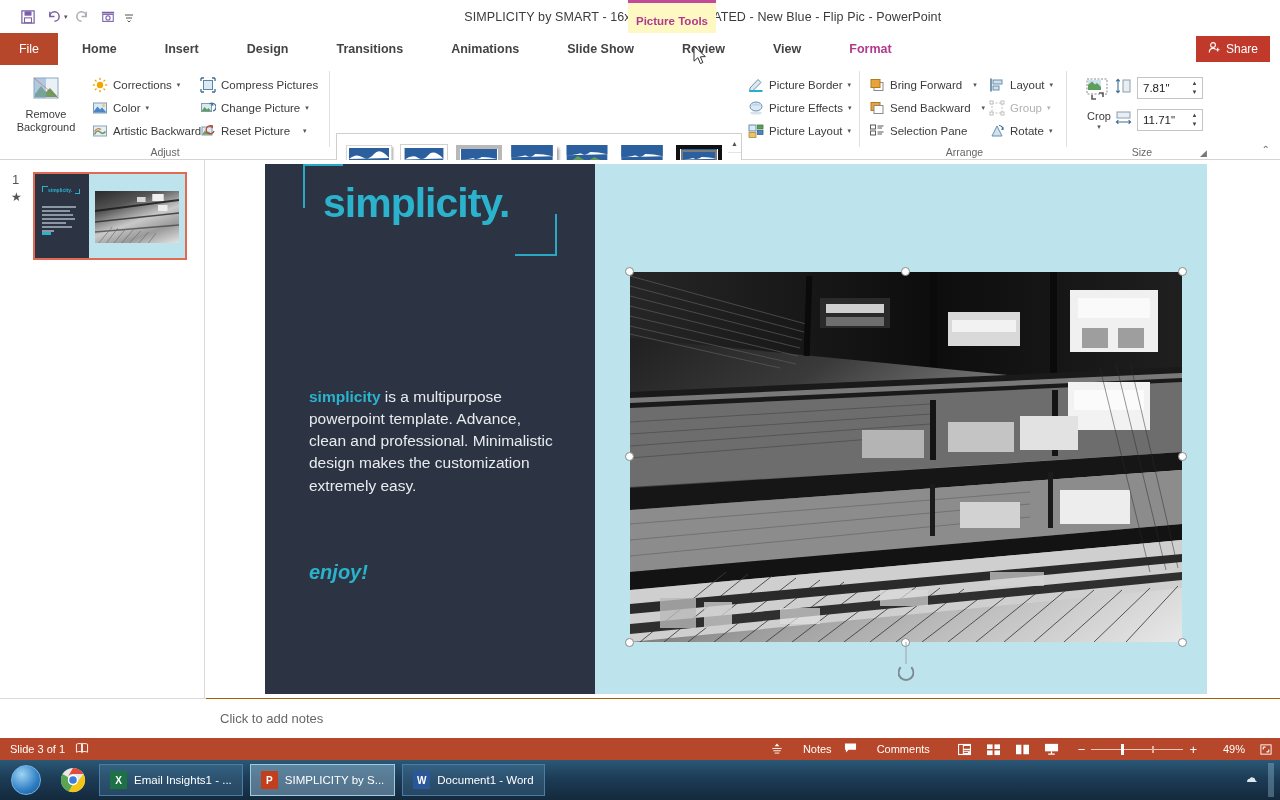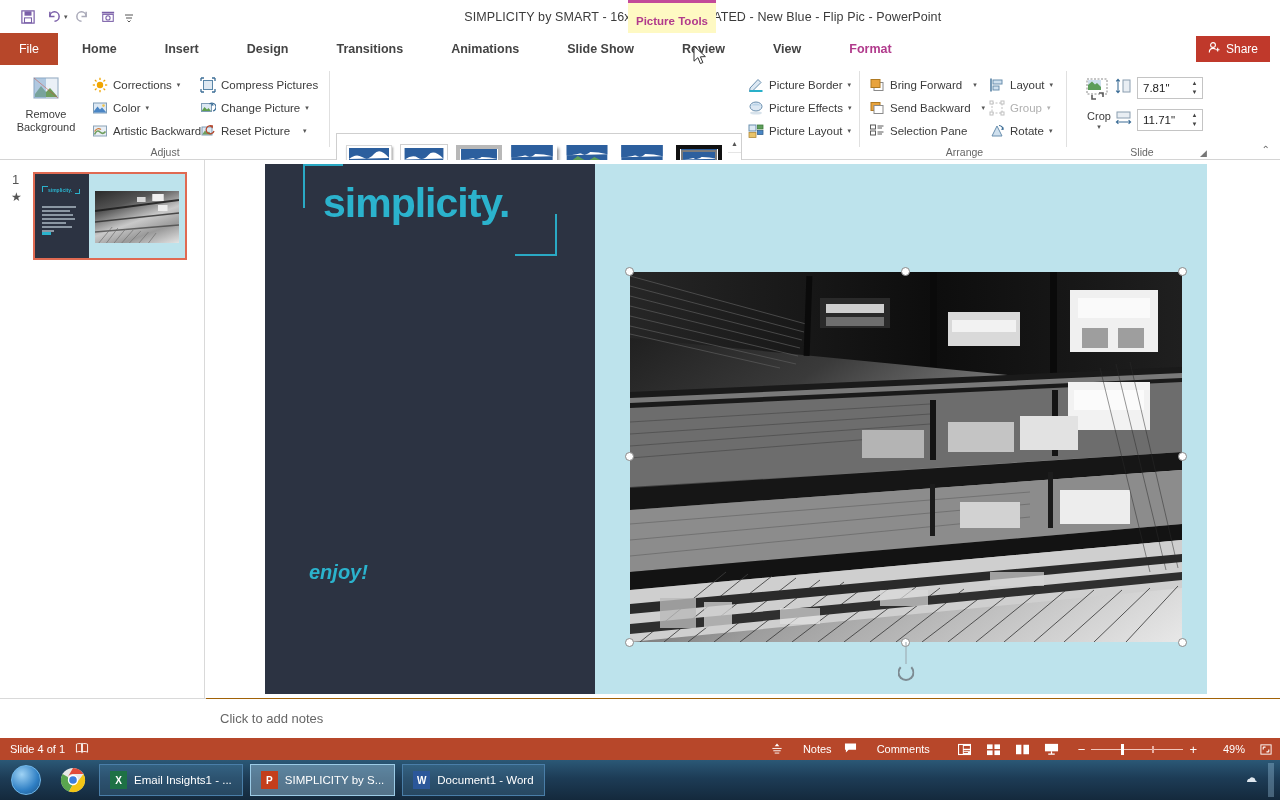--- a/index.html
+++ b/index.html
@@ -667,21 +667,21 @@
             </svg>
         </span>
         <div class="spin">
           <span>11.71"</span>
           <span class="spin-arrows">
               <span>▲</span>
               <span>▼</span>
             </span>
         </div>
       </div>
-      <div class="rgroup-label" style="left:0;width:150px;">Slide</div>
+      <div class="rgroup-label" style="left:0;width:150px;">Size</div>
       <div class="dlg-launch" style="left:133px;bottom:2px;">◢</div>
     </div>
     <div class="ribbon-collapse">⌃</div>
   </div>
 
   <div class="workspace">
 
     <div class="thumbpane">
       <div class="slide-num">1</div>
       <div class="anim-star">★</div>
@@ -726,20 +726,21 @@
         </div>
       </div>
     </div>
 
     <div class="editor">
       <div class="slide">
         <div class="slide-left" style="background:#2c3342;">
           <div class="bracket-tl"></div>
           <div class="bracket-br"></div>
           <div class="slide-title">simplicity.</div>
+          <div class="slide-body"><b>simplicity</b><span> is a multipurpose powerpoint template. Advance, clean and professional. Minimalistic design makes the customization extremely easy.</span></div>
           <div class="slide-enjoy">enjoy!</div>
         </div>
         <div class="slide-right" style="background:#bde3ec;">
           <div class="picwrap">
             <svg width="552" height="370" viewBox="0 0 552 370" style="display:block;">
               <defs>
                 <linearGradient id="bgg" x1="0" y1="0" x2="1" y2="1">
                   <stop offset="0%" stop-color="#151515"></stop>
                     <stop offset="30%" stop-color="#3a3a3a"></stop>
                   <stop offset="60%" stop-color="#9d9d9d"></stop>
@@ -855,21 +856,21 @@
     </div>
 
     <div class="notes-left"></div>
     <div class="notesbar">
       <span>Click to add notes</span>
     </div>
   </div>
 
   <div class="statusbar">
     <div class="sb-left">
-      <span>Slide 4 of 1</span>
+      <span>Slide 3 of 1</span>
       <span>
         <svg width="14" height="13" viewBox="0 0 15 14">
             <path d="M7.5 1 V12" stroke="#fff" stroke-width="1"></path>
             <path d="M7.2 2 C5 1.4 3 1.6 1.5 2.4 V11 C3 10.2 5 10 7.2 10.6 Z" fill="none" stroke="#fff" stroke-width="1"></path>
             <path d="M7.8 2 C10 1.4 12 1.6 13.5 2.4 V11 C12 10.2 10 10 7.8 10.6 Z" fill="none" stroke="#fff" stroke-width="1"></path>
           </svg>
       </span>
     </div>
     <div class="sb-right">
       <div class="sb-item">

